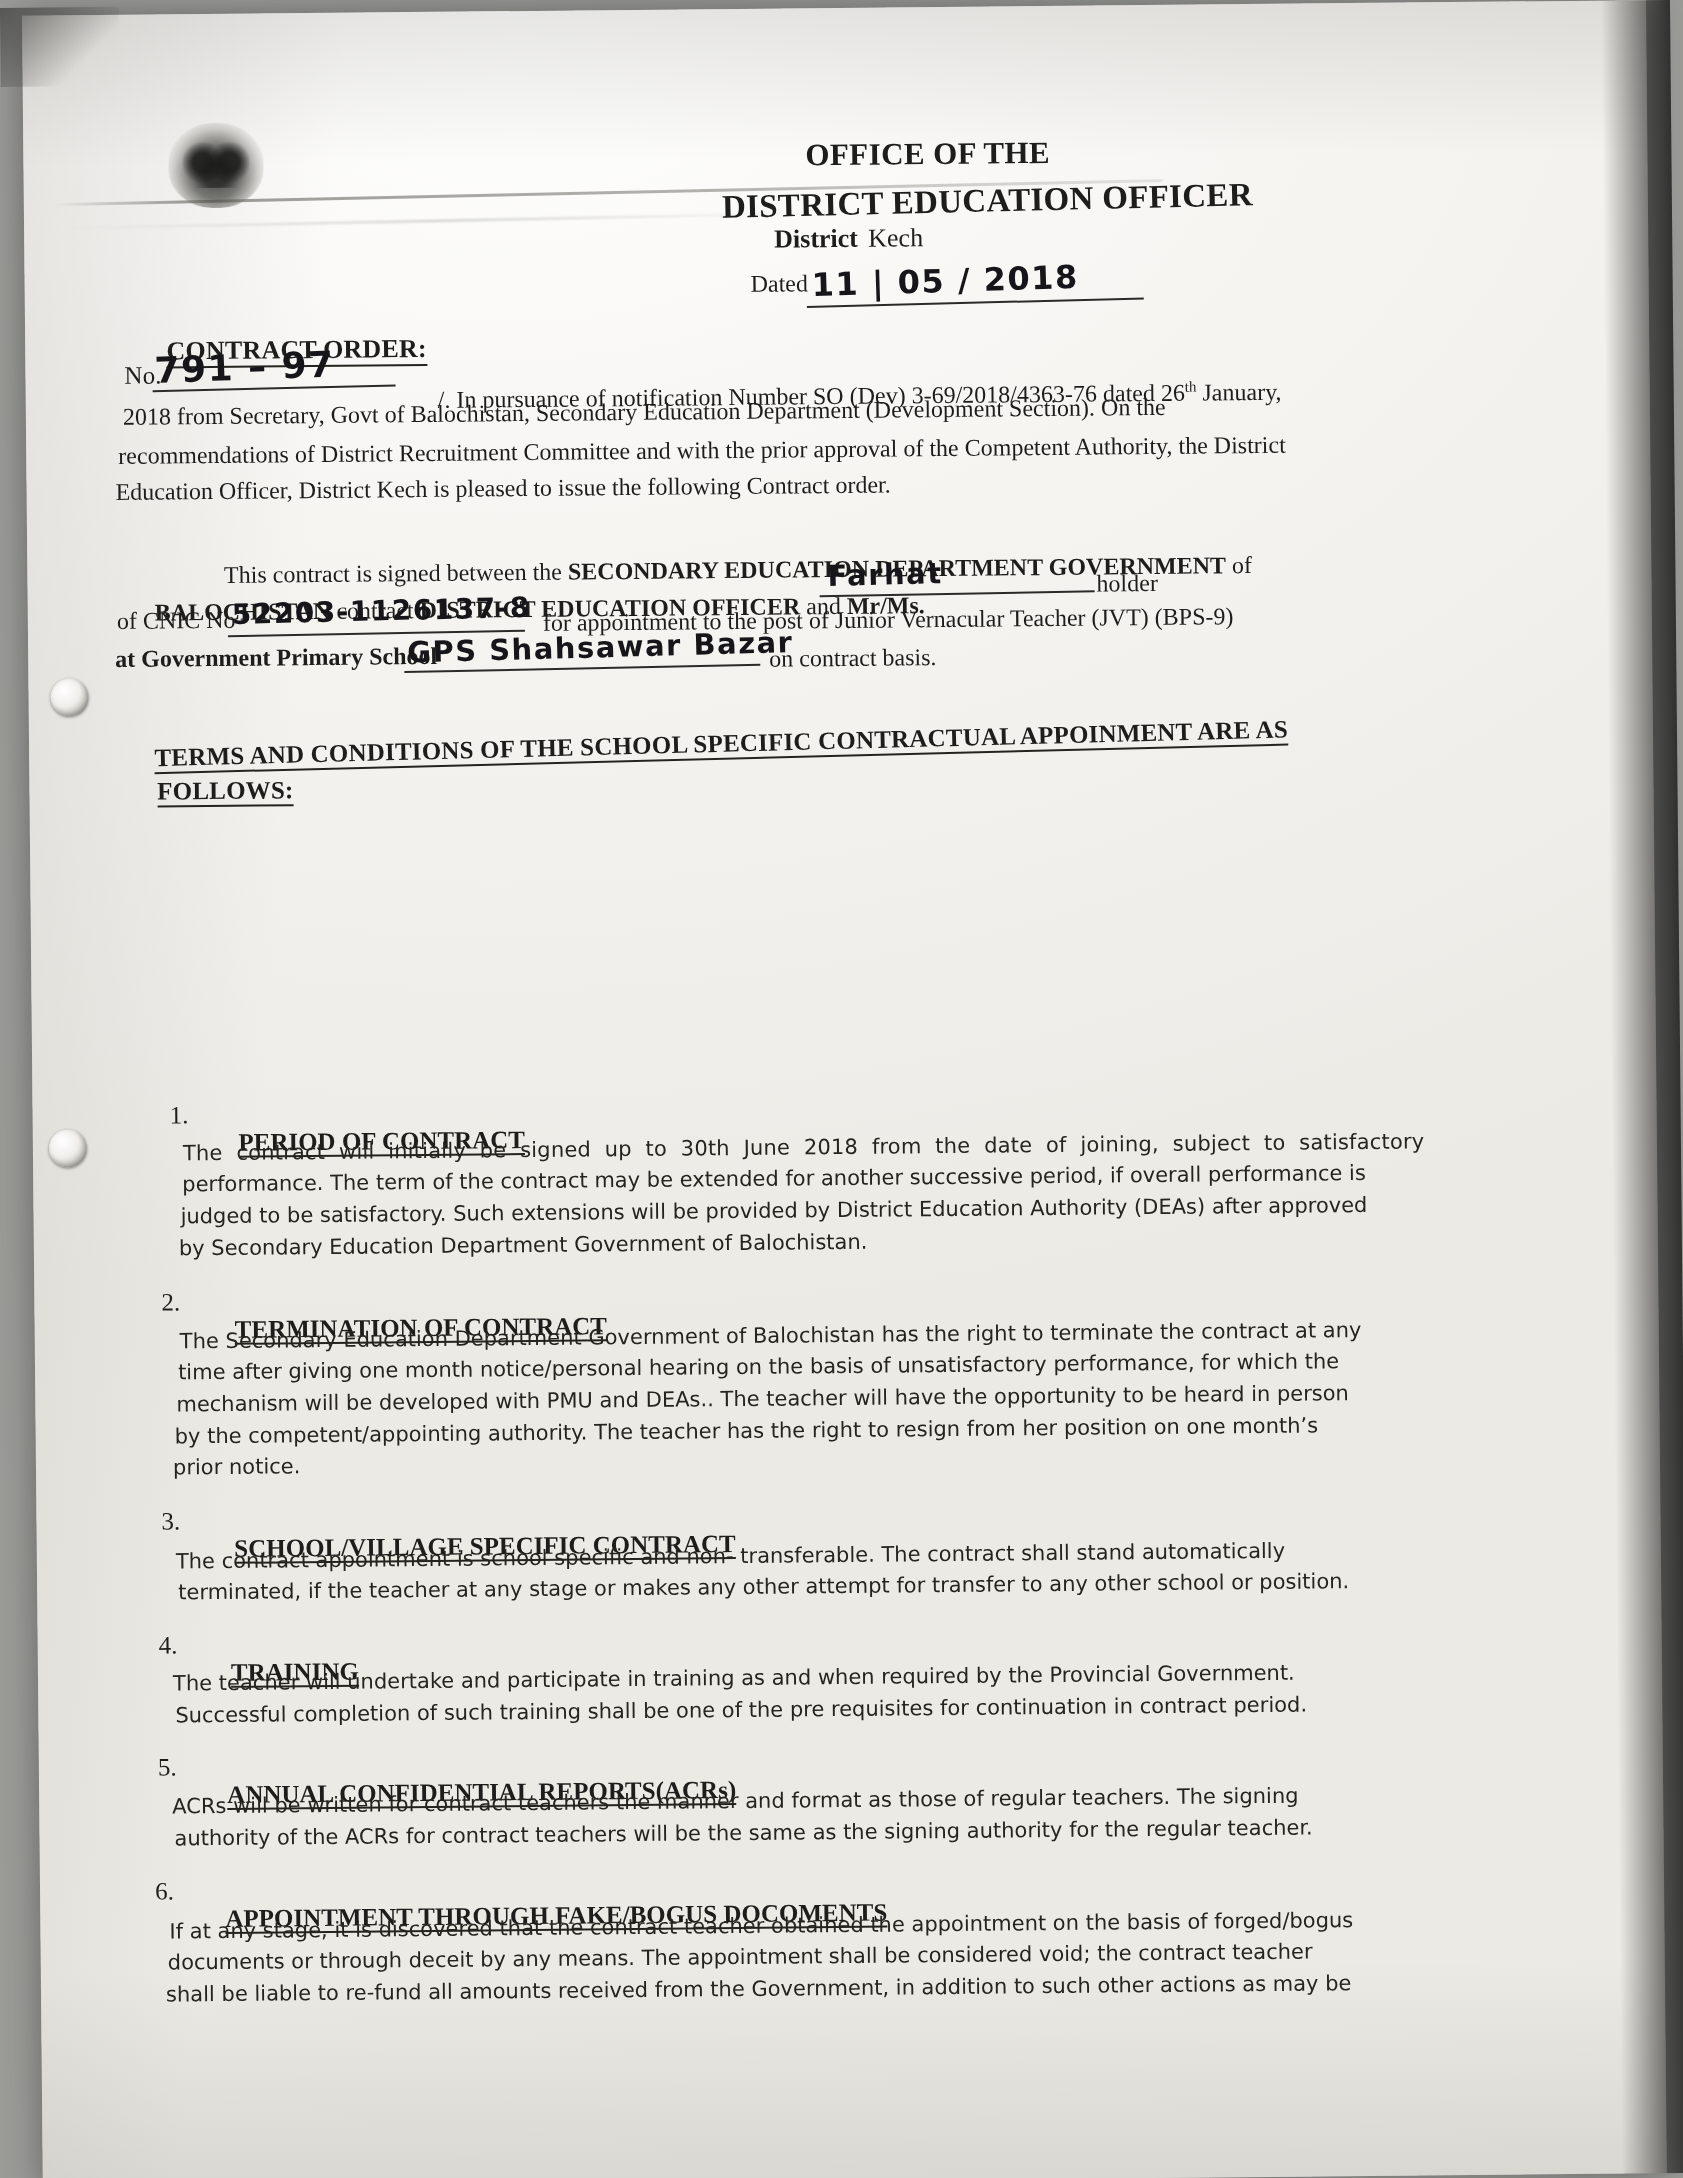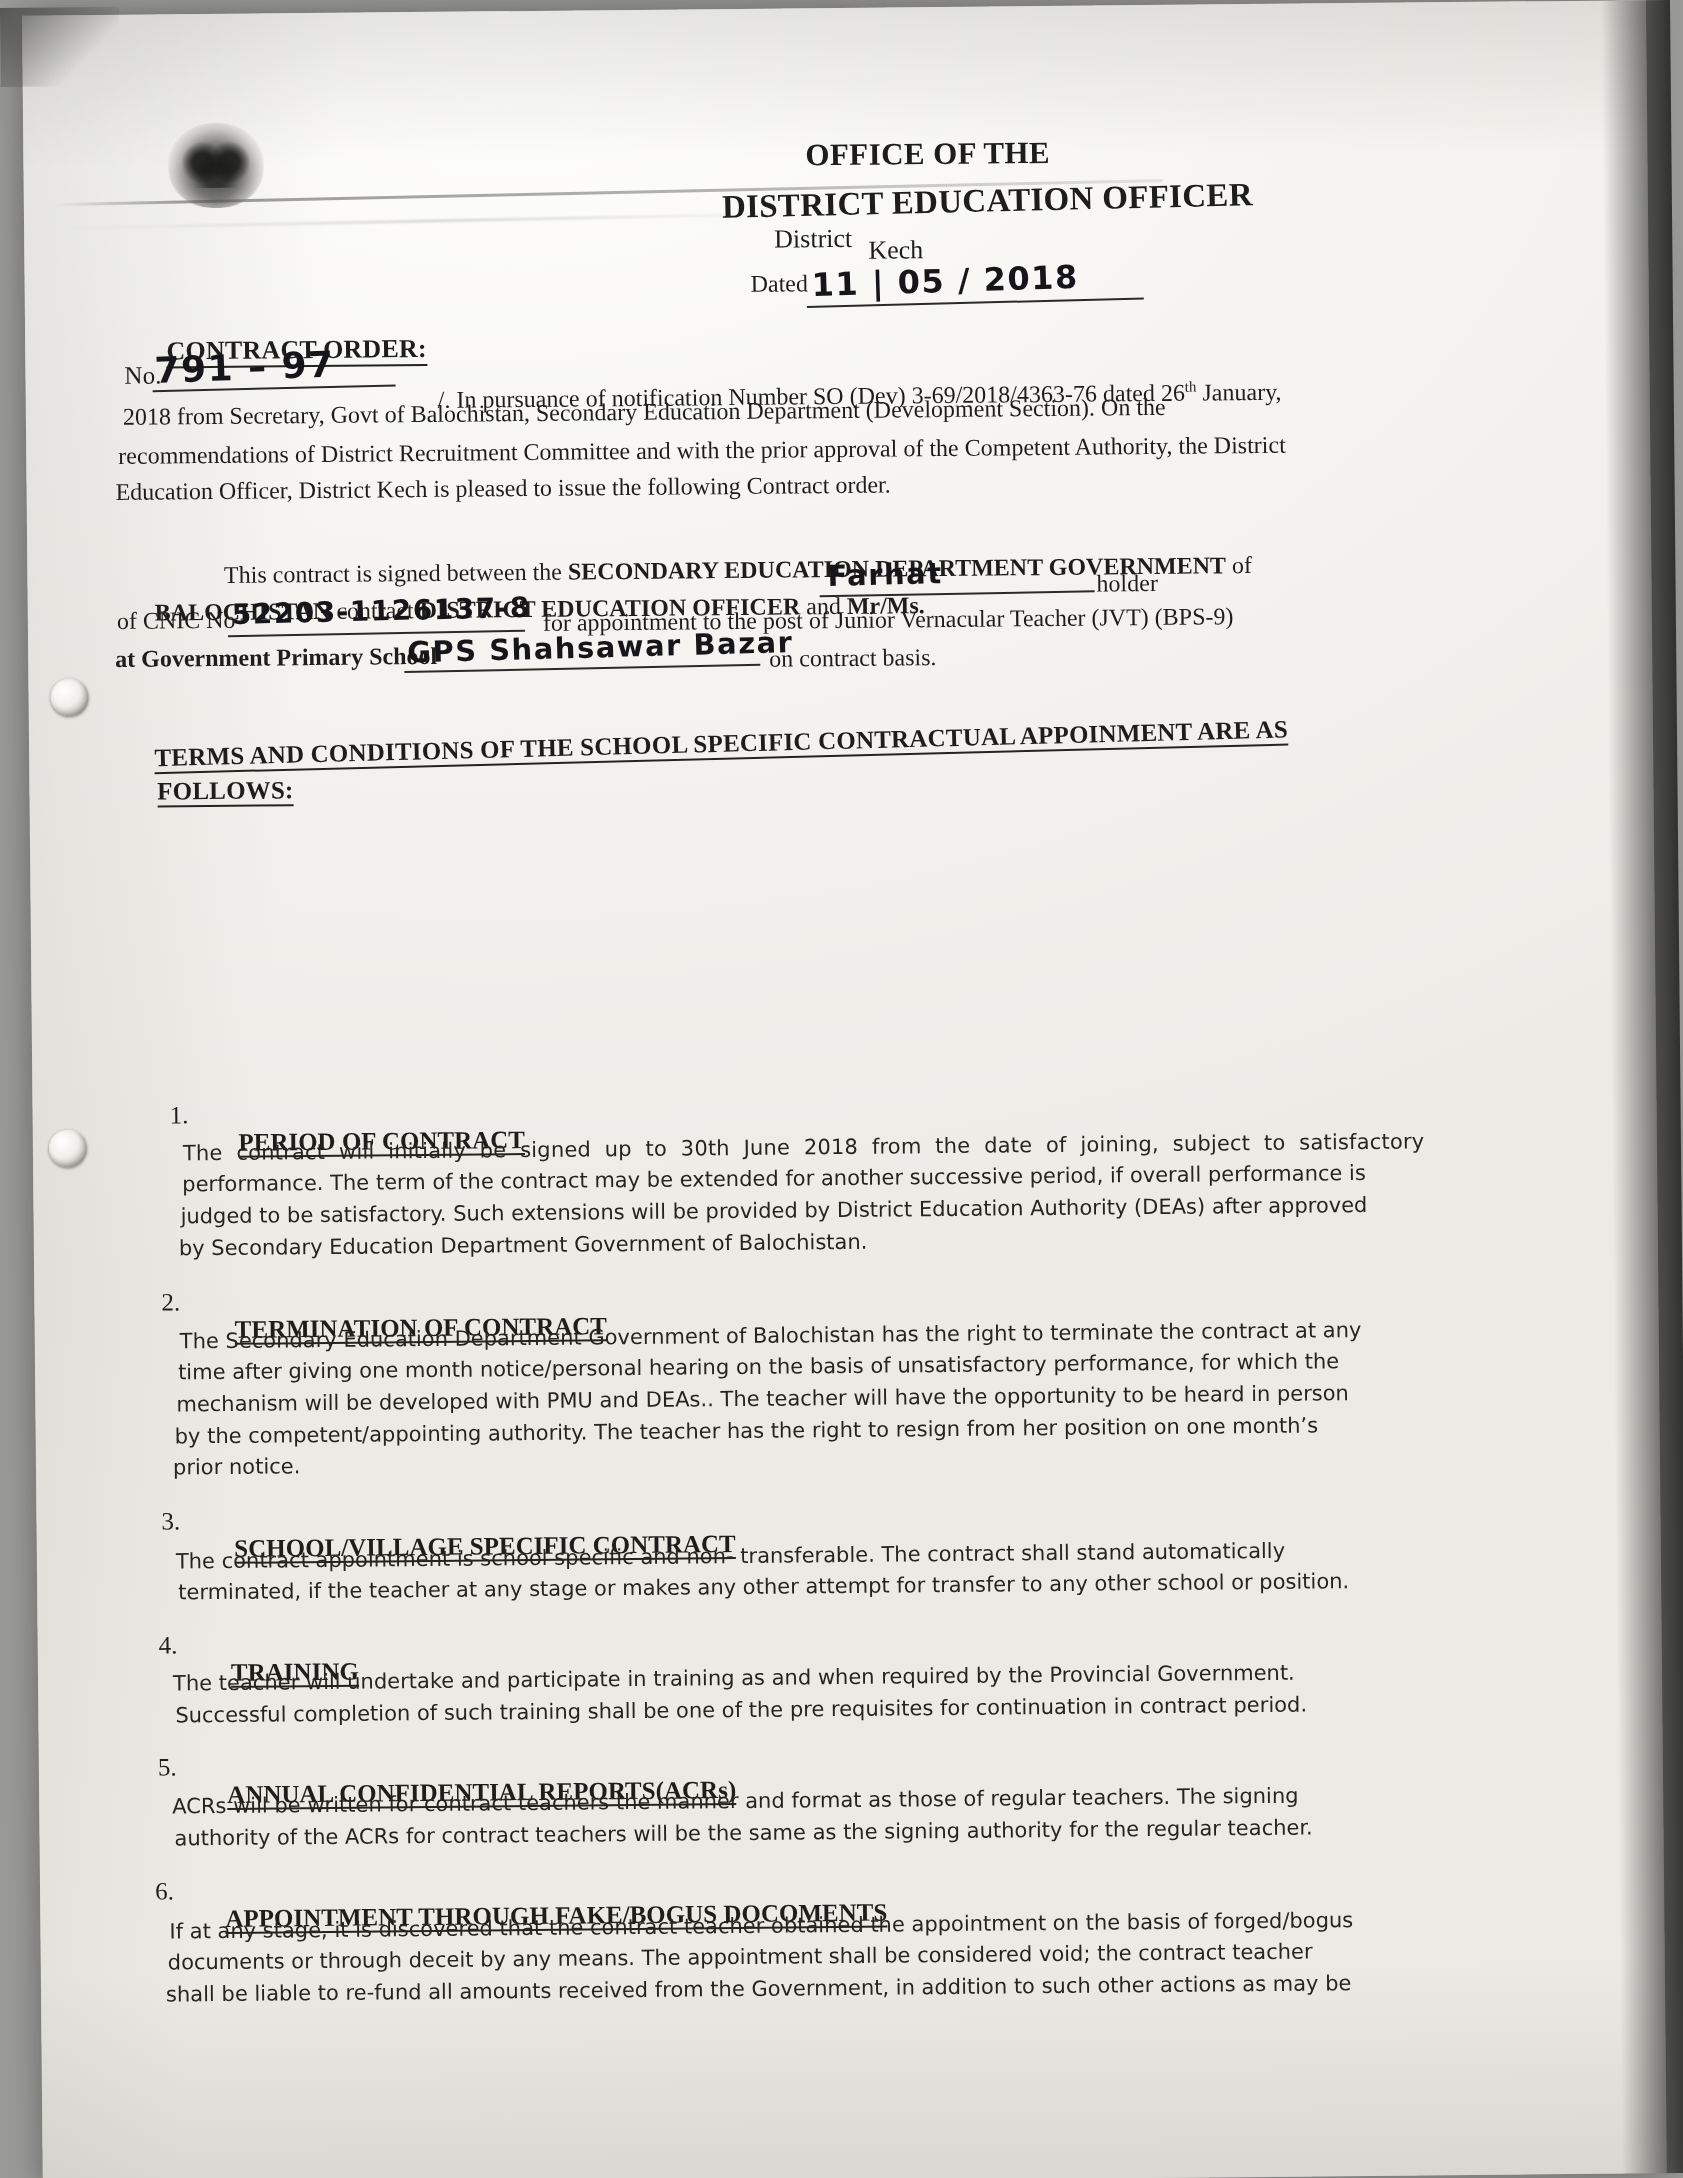--- a/index.html
+++ b/index.html
@@ -68,22 +68,22 @@
   #content {
     position:absolute; inset:0;
     color:#1d1d1b;
   }
 
   .t { position:absolute; white-space:pre; }
 
   
   .hdr-line1 { font-size:31px; font-weight:700; letter-spacing:0.4px; }
   .hdr-line2 { font-size:33px; font-weight:700; letter-spacing:0.3px; }
-  .hdr-line3 { font-size:26px; font-weight:400; }
-  .hdr-kech  { font-weight:400; font-size:26px;margin-top:12px; }
+  .hdr-line3 { font-size:26px; font-weight:700; }
+  .hdr-kech  { font-weight:400; font-size:26px; }
   .dated-lbl { font-size:24px; }
 
   .hw {
     font-family:"DejaVu Sans", sans-serif;
     font-weight:700;
     color:#16161a;
     letter-spacing:1.5px;
   }
   .ul-line {
     position:absolute; height:2px; background:#2a2a28;

